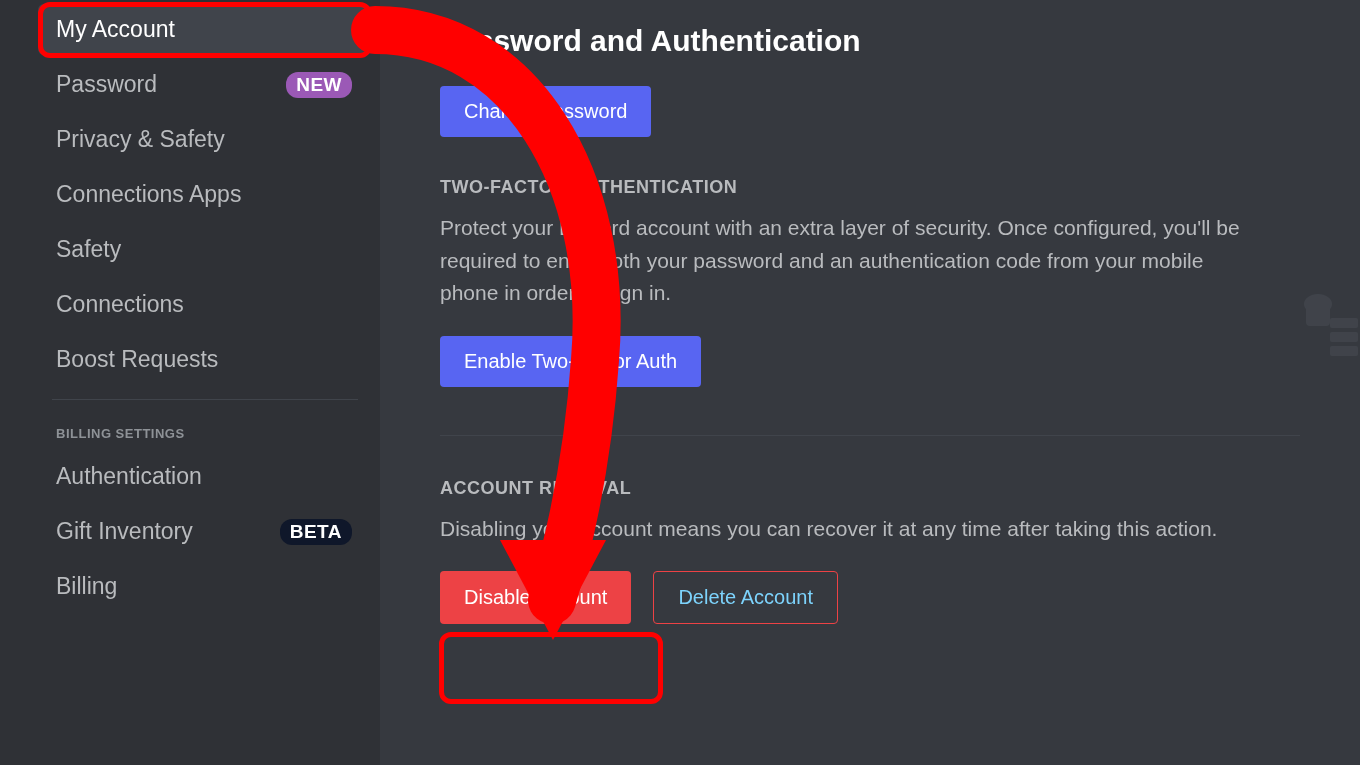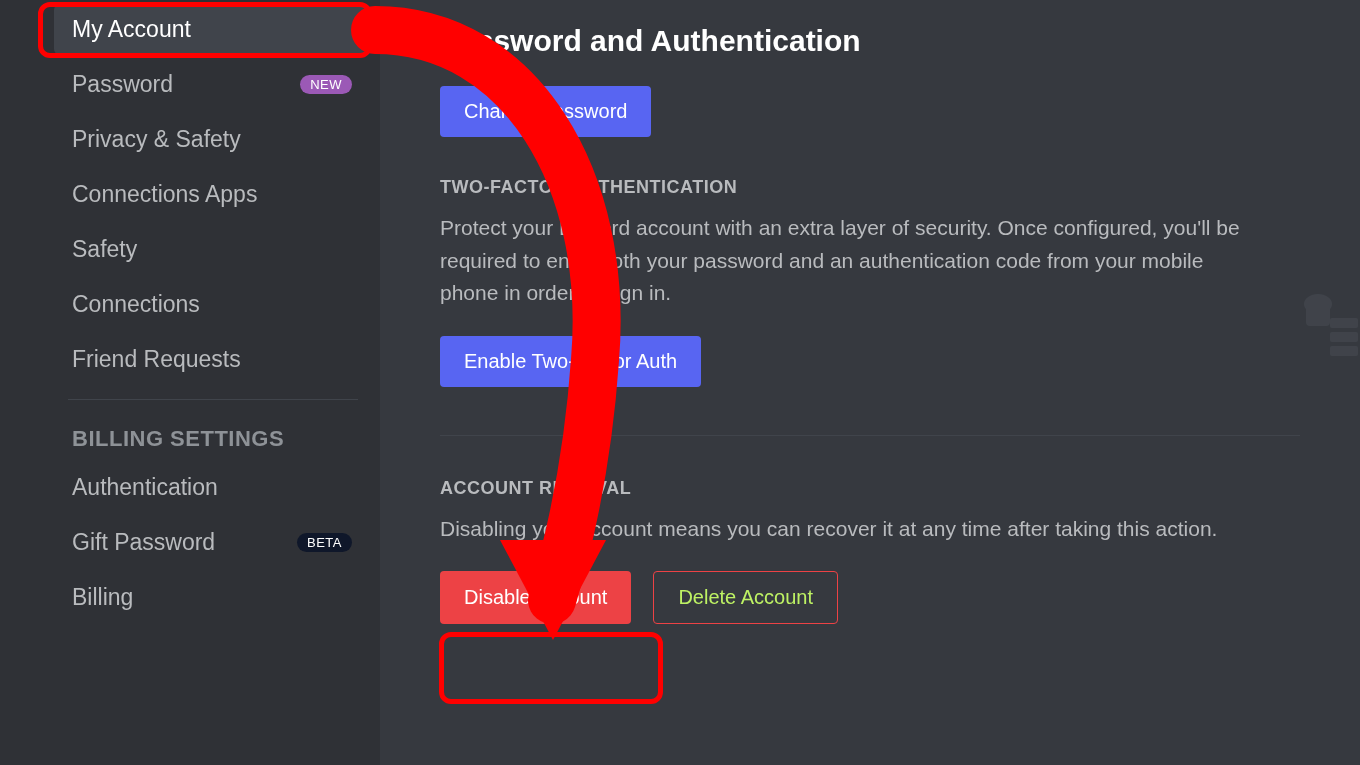--- a/index.html
+++ b/index.html
@@ -12,64 +12,64 @@
     overflow: hidden;
     position: relative;
   }
   .container {
     display: flex;
     height: 100%;
   }
   .sidebar {
     width: 380px;
     background: #2f3136;
-    padding: 0 0 0 54px;
+    padding: 0 0 0 38px;
     overflow-y: auto;
   }
   .sidebar-item {
     display: flex;
     align-items: center;
     justify-content: space-between;
     padding: 12px 18px 12px 18px;
     font-size: 23px;
     color: #b9bbbe;
     border-radius: 6px;
     margin: 4px 10px 4px 0;
     cursor: pointer;
     font-weight: 400;
   }
   .sidebar-item.active {
     background: #40444b;
     color: #ffffff;
     font-weight: 500;
   }
   .badge {
-    font-size: 13px;
-    font-weight: 400;
+    font-size: 19px;
+    font-weight: 700;
     padding: 2px 10px;
     border-radius: 12px;
     color: #fff;
     letter-spacing: 0.5px;
   }
   .badge.new { background: #9b59b6; }
   .badge.beta { background: #0f172a; }
   .nitro-icon {
     width: 22px;
     height: 22px;
     display: inline-flex;
     align-items: center;
     justify-content: center;
   }
   .separator {
     height: 1px;
     background: #40444b;
     margin: 14px 22px 14px 14px;
   }
   .section-header {
-    font-size: 22px;
+    font-size: 13px;
     font-weight: 700;
     color: #8e9297;
     letter-spacing: 0.5px;
     padding: 12px 18px 6px 18px;
     text-transform: uppercase;
   }
   .content {
     flex: 1;
     padding: 24px 60px 0 60px;
     background: #36393f;
@@ -95,21 +95,21 @@
   }
   .btn-primary {
     background: #5865f2;
   }
   .btn-danger {
     background: #ed4245;
   }
   .btn-outline-danger {
     background: transparent;
     border: 1px solid #ed4245;
-    color: #bef264;
+    color: #7dd3fc;
   }
   .subheader {
     font-size: 18px;
     font-weight: 700;
     color: #b9bbbe;
     letter-spacing: 0.5px;
     text-transform: uppercase;
     margin-bottom: 14px;
   }
   .body-text {
@@ -183,32 +183,32 @@
     <div class="sidebar-item">
       <span>Connections Apps</span>
     </div>
     <div class="sidebar-item">
       <span>Safety</span>
     </div>
     <div class="sidebar-item">
       <span>Connections</span>
     </div>
     <div class="sidebar-item">
-      <span>Friend Requests</span>
+      <span>Boost Requests</span>
     </div>
 
     <div class="separator"></div>
 
     <div class="section-header">BILLING SETTINGS</div>
 
     <div class="sidebar-item">
       <span>Authentication</span>
     </div>
     <div class="sidebar-item">
-      <span>Gift Password</span>
+      <span>Gift Inventory</span>
       <span class="badge beta">BETA</span>
     </div>
     <div class="sidebar-item">
       <span>Billing</span>
     </div>
   </aside>
 
   <main class="content">
     <h1 class="page-title">Password and Authentication</h1>
 

